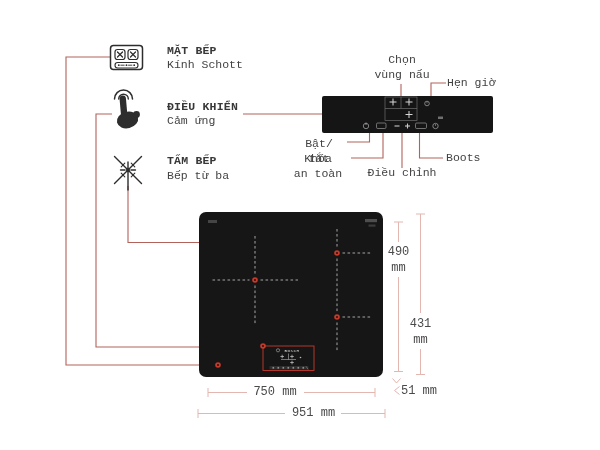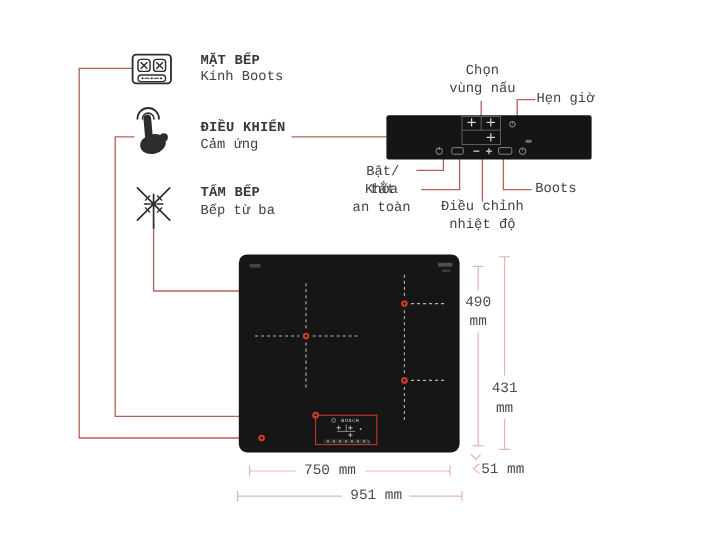--- a/index.html
+++ b/index.html
@@ -190,39 +190,38 @@
       <line x1="198" y1="413.5" x2="285" y2="413.5"></line>
       <line x1="341" y1="413.5" x2="385" y2="413.5"></line>
       <line x1="198" y1="409" x2="198" y2="418"></line>
       <line x1="385" y1="409" x2="385" y2="418"></line>
       <polyline points="392.5,378.5 396.5,383 400.5,378.5"></polyline>
       <polyline points="399.5,386.5 394.5,390.5 399.5,394.5"></polyline>
     </g>
   </svg>
 
   <div class="lbl ttl" style="left:167px;top:44px">MẶT BẾP</div>
-  <div class="lbl" style="left:167px;top:58px">Kính Boots</div>
+  <div class="lbl" style="left:167px;top:58px">Kính Schott</div>
   <div class="lbl ttl" style="left:167px;top:100px">ĐIỀU KHIỂN</div>
   <div class="lbl" style="left:167px;top:114px">Cảm ứng</div>
   <div class="lbl ttl" style="left:167px;top:154px">TẤM BẾP</div>
   <div class="lbl" style="left:167px;top:169px">Bếp từ ba</div>
 
   <div class="blk ctr" style="left:369px;top:52px;width:66px">
     <div>Chọn</div>
     <div>vùng nấu</div>
   </div>
   <div class="lbl" style="left:447px;top:76px">Hẹn giờ</div>
   <div class="blk rgt" style="left:293px;top:136px;width:52px">Bật/ tắt</div>
   <div class="blk rgt" style="left:288px;top:151px;width:60px">
     <div>Khóa</div>
     <div>an toàn</div>
   </div>
   <div class="blk ctr" style="left:364px;top:165px;width:76px">
     <div>Điều chỉnh</div>
-    <div>nhiệt độ</div>
   </div>
   <div class="lbl" style="left:446px;top:151px">Boots</div>
 
   <div class="dim ctr" style="left:383px;top:245px;width:31px">
     <div>490</div>
     <div>mm</div>
   </div>
   <div class="dim ctr" style="left:405px;top:317px;width:31px">
     <div>431</div>
     <div>mm</div>

